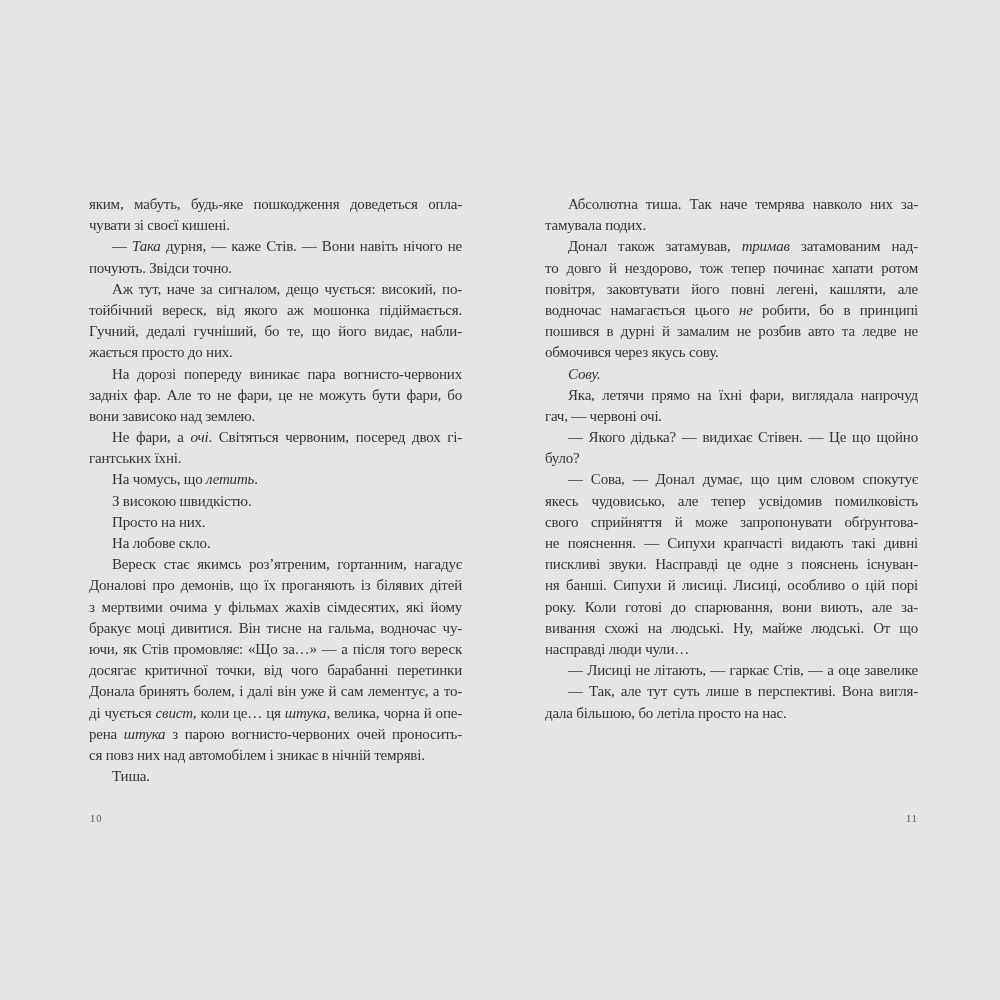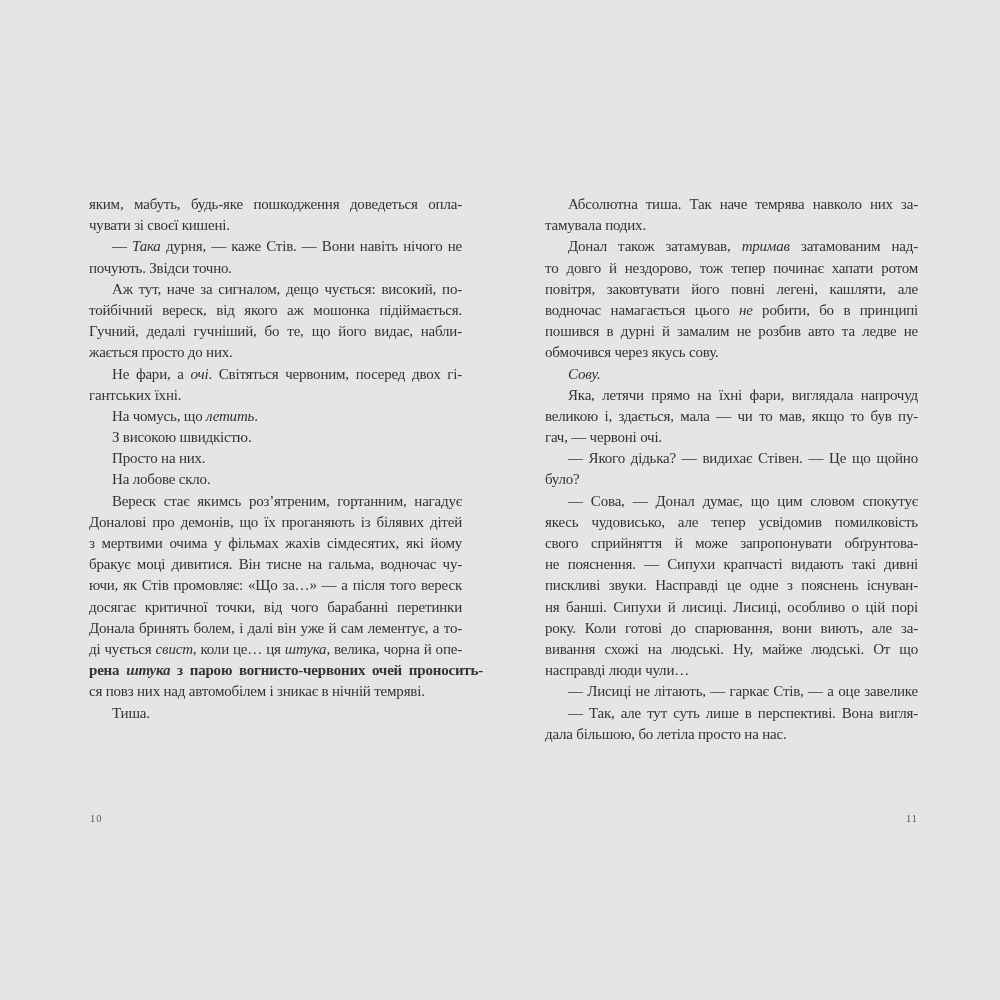--- a/index.html
+++ b/index.html
@@ -60,20 +60,25 @@
         <div class="line indent" style="word-spacing: 1.67188px;"><span class="seg-wrap"><span>— </span><em>Така</em><span> дурня, — каже Стів. — Вони навіть нічого не</span></span></div>
         <div class="line last"><span class="seg-wrap"><span>почують. Звідси точно.</span></span></div>
       </div>
       <div class="paragraph">
         <div class="line indent" style="word-spacing: 2.35938px;"><span class="seg-wrap"><span>Аж тут, наче за сигналом, дещо чується: високий, по-</span></span></div>
         <div class="line" style="word-spacing: 6.09896px;"><span class="seg-wrap"><span>тойбічний вереск, від якого аж мошонка підіймається.</span></span></div>
         <div class="line" style="word-spacing: 4.46484px;"><span class="seg-wrap"><span>Гучний, дедалі гучніший, бо те, що його видає, набли-</span></span></div>
         <div class="line last"><span class="seg-wrap"><span>жається просто до них.</span></span></div>
       </div>
       <div class="paragraph">
+        <div class="line indent" style="word-spacing: 4.38438px;"><span class="seg-wrap"><span>На дорозі попереду виникає пара вогнисто-червоних</span></span></div>
+        <div class="line" style="word-spacing: 2.60511px;"><span class="seg-wrap"><span>задніх фар. Але то не фари, це не можуть бути фари, бо</span></span></div>
+        <div class="line last"><span class="seg-wrap"><span>вони зависоко над землею.</span></span></div>
+      </div>
+      <div class="paragraph">
         <div class="line indent" style="word-spacing: 3.23828px;"><span class="seg-wrap"><span>Не фари, а </span><em>очі</em><span>. Світяться червоним, посеред двох гі-</span></span></div>
         <div class="line last"><span class="seg-wrap"><span>гантських їхні.</span></span></div>
       </div>
       <div class="paragraph">
         <div class="line indent last"><span class="seg-wrap"><span>На чомусь, що </span><em>летить</em><span>.</span></span></div>
       </div>
       <div class="paragraph">
         <div class="line indent last"><span class="seg-wrap"><span>З високою швидкістю.</span></span></div>
       </div>
       <div class="paragraph">
@@ -84,21 +89,21 @@
       </div>
       <div class="paragraph">
         <div class="line indent" style="word-spacing: 4.20625px;"><span class="seg-wrap"><span>Вереск стає якимсь роз’ятреним, гортанним, нагадує</span></span></div>
         <div class="line" style="word-spacing: 2.50781px;"><span class="seg-wrap"><span>Доналові про демонів, що їх проганяють із білявих дітей</span></span></div>
         <div class="line" style="word-spacing: 3.28906px;"><span class="seg-wrap"><span>з мертвими очима у фільмах жахів сімдесятих, які йому</span></span></div>
         <div class="line" style="word-spacing: 2.71875px;"><span class="seg-wrap"><span>бракує моці дивитися. Він тисне на гальма, водночас чу-</span></span></div>
         <div class="line" style="word-spacing: 1.35469px;"><span class="seg-wrap"><span>ючи, як Стів промовляє: «Що за…» — а після того вереск</span></span></div>
         <div class="line" style="word-spacing: 5.1901px;"><span class="seg-wrap"><span>досягає критичної точки, від чого барабанні перетинки</span></span></div>
         <div class="line" style="word-spacing: 0.9375px;"><span class="seg-wrap"><span>Донала бринять болем, і далі він уже й сам лементує, а то-</span></span></div>
         <div class="line" style="word-spacing: 0.535937px;"><span class="seg-wrap"><span>ді чується </span><em>свист</em><span>, коли це… ця </span><em>штука</em><span>, велика, чорна й опе-</span></span></div>
-        <div class="line" style="word-spacing: 3.22656px; font-weight: bold;"><span class="seg-wrap"><span>рена </span><em>штука</em><span> з парою вогнисто-червоних очей проносить-</span></span></div>
+        <div class="line" style="word-spacing: 3.22656px;"><span class="seg-wrap"><span>рена </span><em>штука</em><span> з парою вогнисто-червоних очей проносить-</span></span></div>
         <div class="line last"><span class="seg-wrap"><span>ся повз них над автомобілем і зникає в нічній темряві.</span></span></div>
       </div>
       <div class="paragraph">
         <div class="line indent last"><span class="seg-wrap"><span>Тиша.</span></span></div>
       </div>
     </div>
 
   <div class="text-block" id="right-text">
       <div class="paragraph">
         <div class="line indent" style="word-spacing: 4.57589px;"><span class="seg-wrap"><span>Абсолютна тиша. Так наче темрява навколо них за-</span></span></div>
@@ -110,21 +115,20 @@
         <div class="line" style="word-spacing: 8.17969px;"><span class="seg-wrap"><span>повітря, заковтувати його повні легені, кашляти, але</span></span></div>
         <div class="line" style="word-spacing: 5.93527px;"><span class="seg-wrap"><span>водночас намагається цього </span><em>не</em><span> робити, бо в принципі</span></span></div>
         <div class="line" style="word-spacing: 3.76406px;"><span class="seg-wrap"><span>пошився в дурні й замалим не розбив авто та ледве не</span></span></div>
         <div class="line last"><span class="seg-wrap"><span>обмочився через якусь сову.</span></span></div>
       </div>
       <div class="paragraph">
         <div class="line indent last"><span class="seg-wrap"><em>Сову.</em></span></div>
       </div>
       <div class="paragraph">
         <div class="line indent" style="word-spacing: 3.91071px;"><span class="seg-wrap"><span>Яка, летячи прямо на їхні фари, виглядала напрочуд</span></span></div>
-        <div class="line" style="word-spacing: 2.93182px;"><span class="seg-wrap"><span>великою і, здається, мала — чи то мав, якщо то був пу-</span></span></div>
         <div class="line last"><span class="seg-wrap"><span>гач, — червоні очі.</span></span></div>
       </div>
       <div class="paragraph">
         <div class="line indent" style="word-spacing: 2.26736px;"><span class="seg-wrap"><span>— Якого дідька? — видихає Стівен. — Це що щойно</span></span></div>
         <div class="line last"><span class="seg-wrap"><span>було?</span></span></div>
       </div>
       <div class="paragraph">
         <div class="line indent" style="word-spacing: 4.50195px;"><span class="seg-wrap"><span>— Сова, — Донал думає, що цим словом спокутує</span></span></div>
         <div class="line" style="word-spacing: 9.50313px;"><span class="seg-wrap"><span>якесь чудовисько, але тепер усвідомив помилковість</span></span></div>
         <div class="line" style="word-spacing: 9.06875px;"><span class="seg-wrap"><span>свого сприйняття й може запропонувати обґрунтова-</span></span></div>

